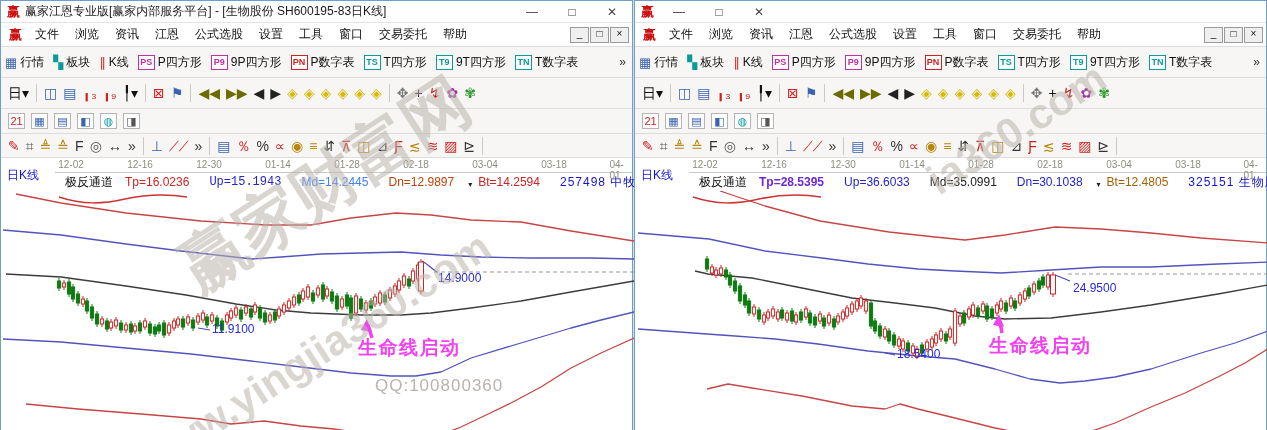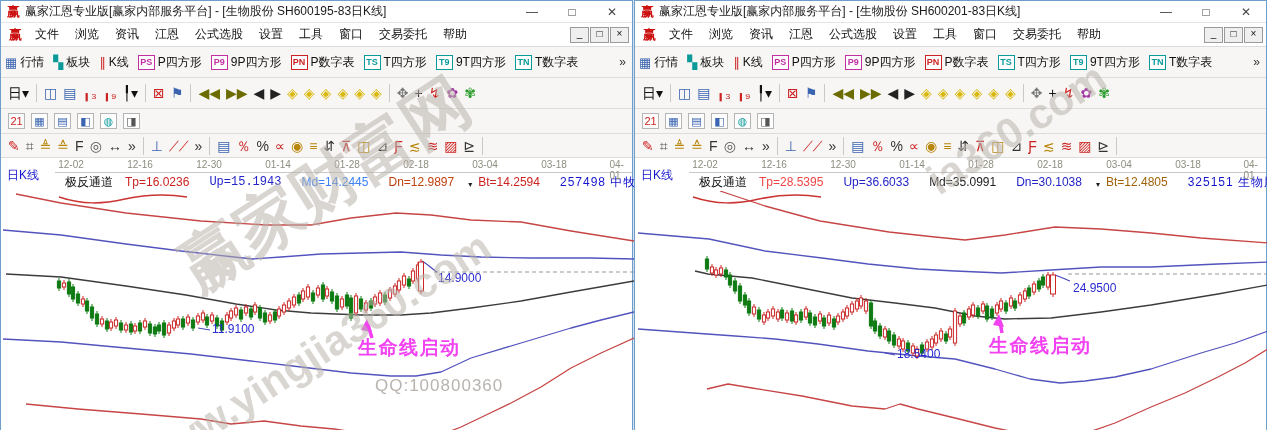--- a/index.html
+++ b/index.html
@@ -362,21 +362,20 @@
         <polygon points="366,128 360,139 371,141" fill="#f141f1"></polygon>
         <text x="357" y="163" fill="#f141f1" font-size="19" font-weight="bold" letter-spacing="1.5">生命线启动</text>
         <text x="374" y="200" fill="#b8b3ae" font-size="17" letter-spacing="1">QQ:100800360</text>
       </svg>
   </div>
 </section>
 
 <section class="win right">
   <div class="titlebar">
     <span class="brand">赢</span>
-    <span class="title-text">赢家江恩专业版[赢家内部服务平台] - [生物股份  SH600201-83日K线]</span>
     <span class="cap-btn">—</span>
     <span class="cap-btn">□</span>
     <span class="cap-btn">✕</span>
   </div>
   <div class="menubar">
     <span class="brand">赢</span>
     <span><span class="menu-item">文件</span><span class="menu-item">浏览</span><span class="menu-item">资讯</span><span class="menu-item">江恩</span><span class="menu-item">公式选股</span><span class="menu-item">设置</span><span class="menu-item">工具</span><span class="menu-item">窗口</span><span class="menu-item">交易委托</span><span class="menu-item">帮助</span></span>
     <span class="mdi">
         <span>_</span>
         <span>□</span>
@@ -498,21 +497,21 @@
         <span style="left: 154px;">12-30</span>
         <span style="left: 223px;">01-14</span>
         <span style="left: 292px;">01-28</span>
         <span style="left: 361px;">02-18</span>
         <span style="left: 430px;">03-04</span>
         <span style="left: 499px;">03-18</span>
         <span style="left: 562px;">04-01</span>
       </div>
     <div class="params">
         <span class="ind">极反通道</span>
-        <span class="pv" style="color: #ef4444;">Tp=28.5395</span>
+        <span class="pv" style="color: #6d28d9; font-weight: bold;">Tp=28.5395</span>
         <span class="pv" style="color: rgb(36, 36, 200);">Up=36.6033</span>
         <span class="pv" style="color: rgb(32, 32, 32);">Md=35.0991</span>
         <span class="pv" style="color: rgb(36, 36, 200);">Dn=30.1038</span>
         <span class="dd">▾</span>
         <span class="pv" style="color: #a16207;">Bt=12.4805</span>
         <span class="stock">325151  生物股份</span>
       </div>
   </div>
   <div class="chart-wrap">
     <svg width="633" height="245" viewBox="0 0 633 245">

